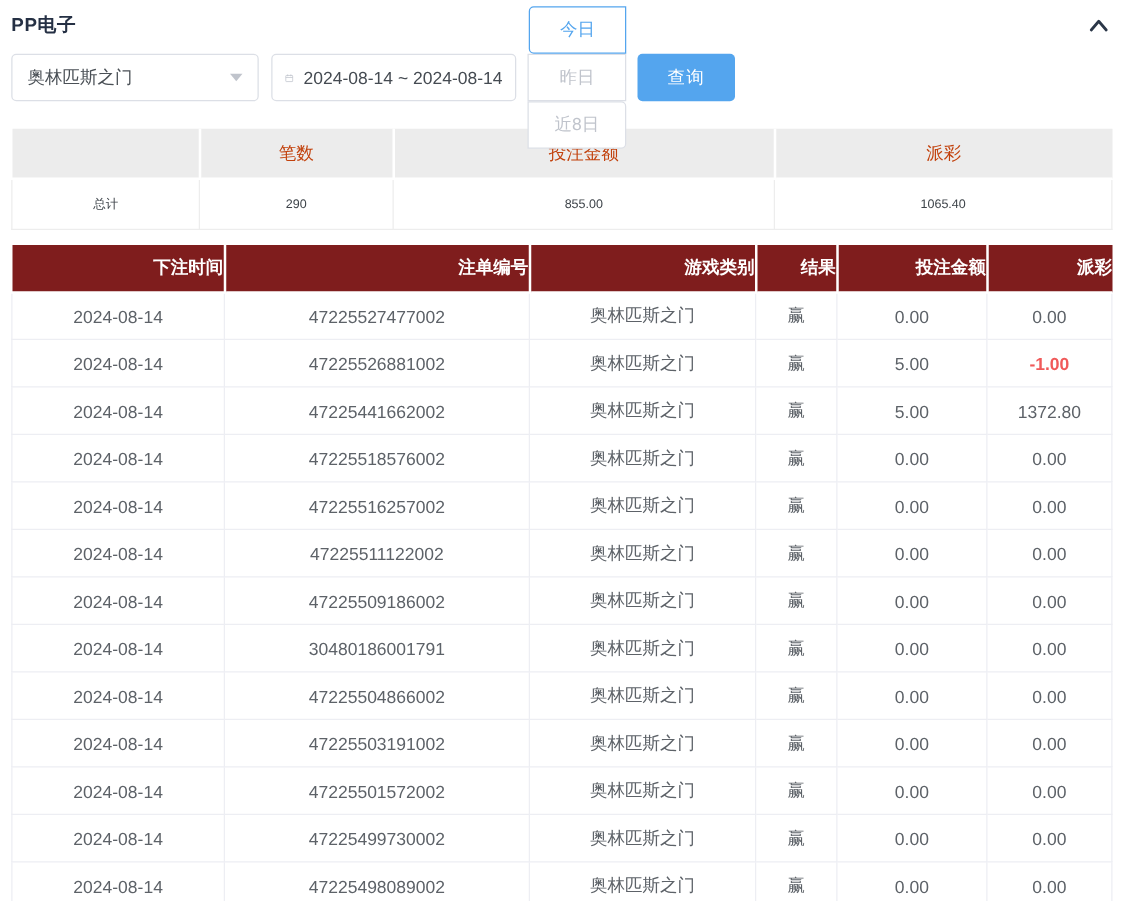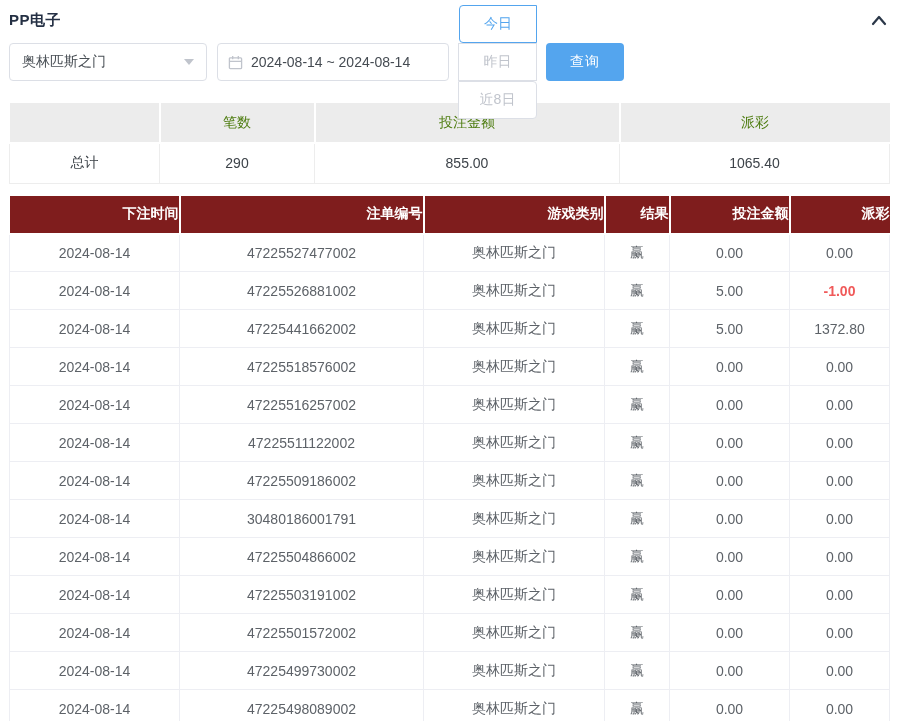--- a/index.html
+++ b/index.html
@@ -24,21 +24,21 @@
   .game-select {
     width:198px; height:38px; border:1px solid #dcdfe6; border-radius:4px;
     display:flex; align-items:center; justify-content:space-between;
     padding:0 12px; font-size:14px; color:#4a5056; cursor:pointer; background:#fff;
   }
   .caret-down {
     width:0; height:0; border-left:5px solid transparent; border-right:5px solid transparent;
     border-top:6px solid #c0c4cc;
   }
   .date-input {
-    width:232px; height:38px; border:1px solid #dcdfe6; border-radius:4px;
+    width:196px; height:38px; border:1px solid #dcdfe6; border-radius:4px;
     display:flex; align-items:center; gap:8px; padding:0 10px;
     margin-left:10px; font-size:14px; color:#454b52; background:#fff; cursor:pointer;
     white-space:nowrap;
   }
   .quick-group { display:flex; margin-left:10px;flex-direction:column; }
   .qr-btn {
     height:38px; min-width:78px; padding:0 18px; background:#fff;
     border:1px solid #dcdfe6; font-size:14px; color:#c0c4cc; cursor:pointer;
     margin-left:-1px; position:relative;
   }
@@ -47,26 +47,26 @@
   .qr-btn.active { color:#54a5ee; border:1px solid #54a5ee; z-index:1; border-radius:4px 0 0 4px; }
   .search-btn {
     height:38px; width:78px; margin-left:9px; background:#54a5ee; color:#fff;
     border:none; border-radius:4px; font-size:14px; cursor:pointer; letter-spacing:1px;font-family:Liberation Serif, serif;
   }
 
   
   table { border-collapse:collapse; width:100%; table-layout:fixed; }
   .summary-table { margin-top:22px; }
   .summary-table th {
-    height:40px; background:#ececec; font-weight:normal; font-size:14px; color:#4d7c0f;
+    height:40px; background:#ececec; font-weight:normal; font-size:14px; color:#c2410c;
     border-right:2px solid #fff; border-bottom:2px solid #fff; text-align:center;
   }
   .summary-table th:last-child { border-right:none; }
   .summary-table td {
-    height:40px; background:#fff; font-size:14px; color:#3d4349; text-align:center;
+    height:40px; background:#fff; font-size:10px; color:#3d4349; text-align:center;
     border:1px solid #ededed;
   }
   .summary-table col.c1 { width:150px; }
   .summary-table col.c2 { width:155px; }
   .summary-table col.c3 { width:305px; }
 
   
   .records-table { margin-top:12px; }
   .records-table th {
     height:38px; background:#7f1d1d; color:#fff; font-size:14px; font-weight:bold;

